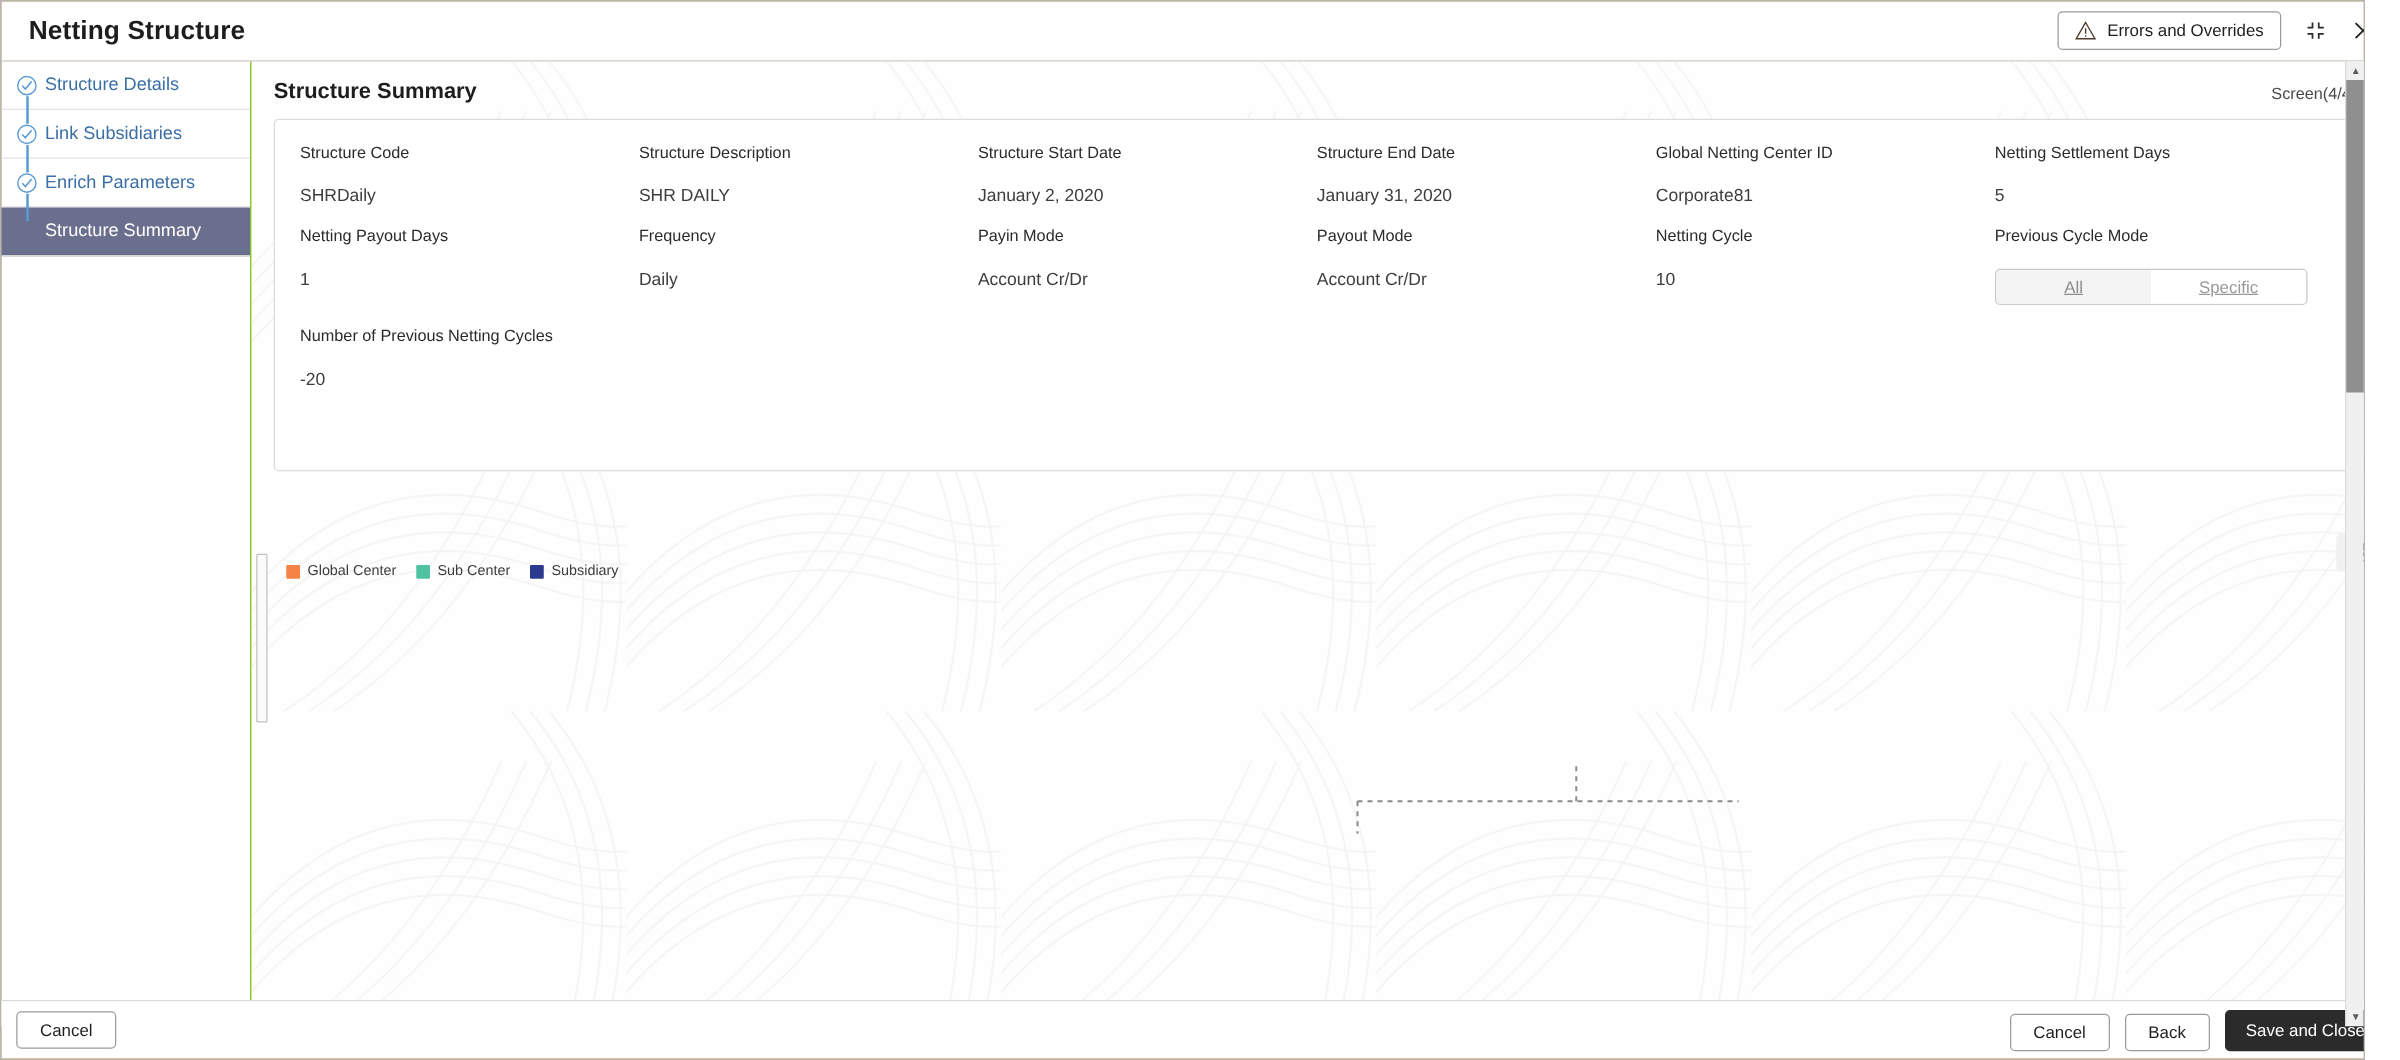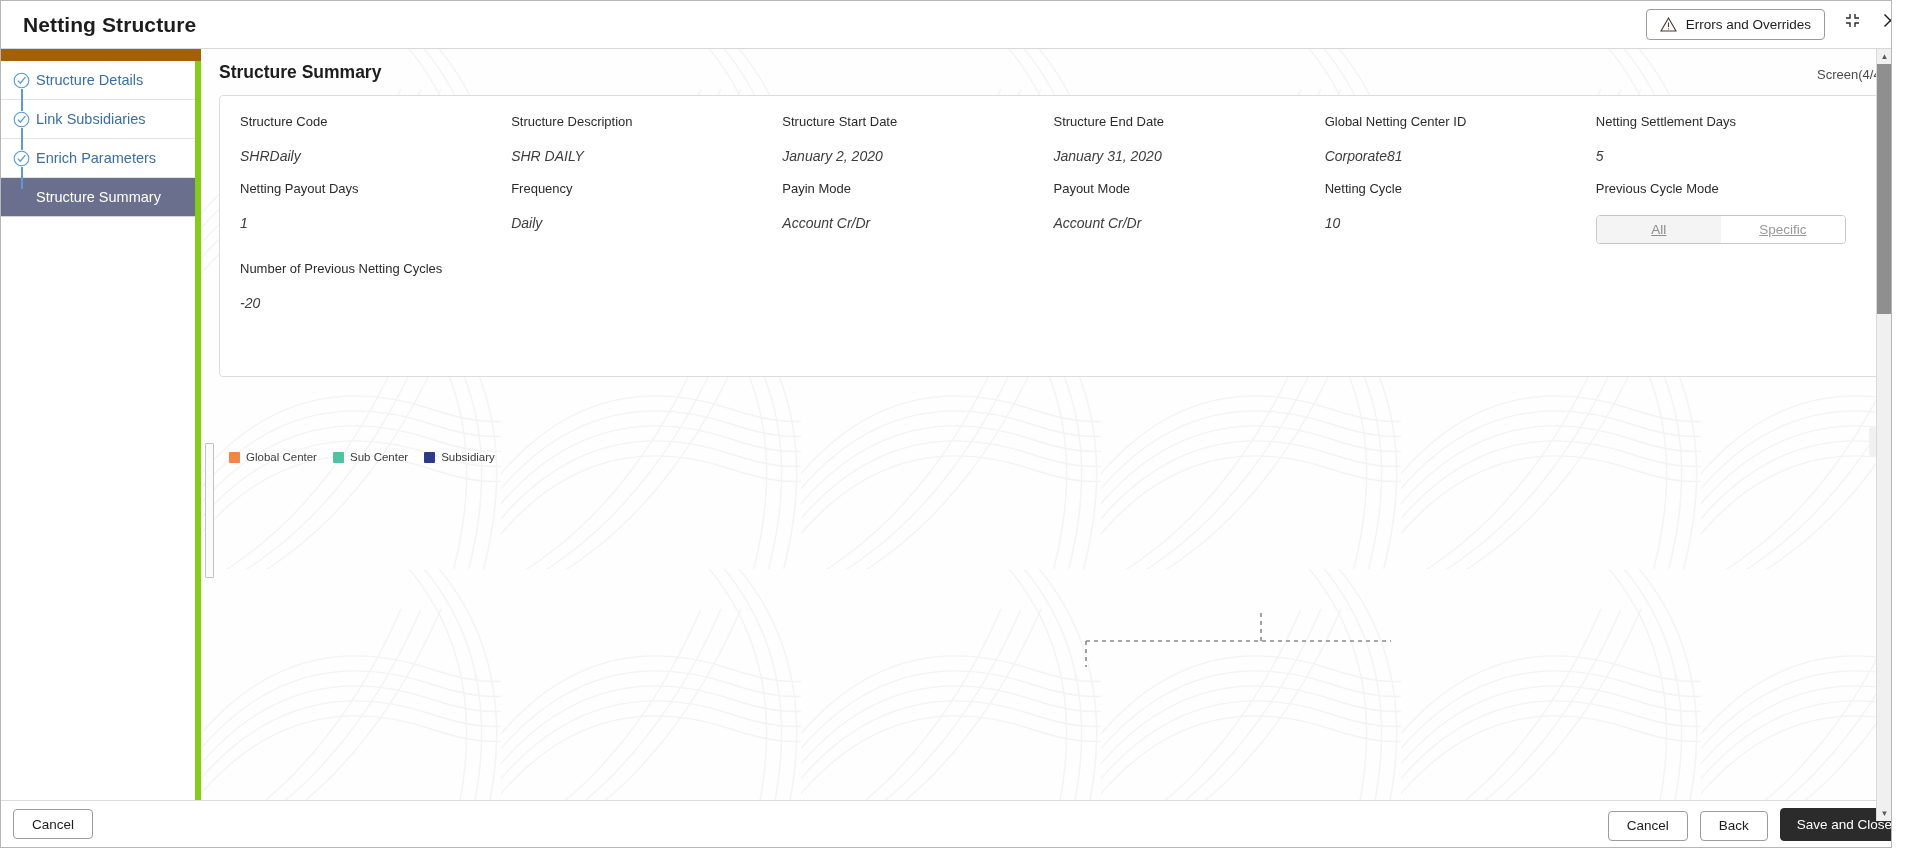--- a/index.html
+++ b/index.html
@@ -36,20 +36,21 @@
   .app-title {
     margin-left: 22px;
     font-size: 21px;
     font-weight: bold;
     color: #1d1d1d;
     letter-spacing: .1px;
   }
   .topbar-right {
     margin-left: auto;
     display: flex;
+    align-items: center;
     gap: 16px;
     margin-right: 18px;
   }
   .errors-btn {
     display: flex;
     align-items: center;
     gap: 9px;
     height: 31px;
     padding: 0 13px;
     background: #ffffff;
@@ -64,25 +65,25 @@
 
   .win-btn {
     width: 22px; height: 22px;
     display: flex; align-items: center; justify-content: center;
     cursor: pointer;
   }
 
   
   .stepper {
     position: absolute;
-    top: 60px; left: 0;
+    top: 48px; left: 0;
     width: 200px;
     height: 772px;
     background: #ffffff;
-    border-right: 6px solid #84cc16;
+    border-right: 1px solid #84cc16;
     z-index: 30;
   }
   .step {
     position: relative;
     height: 39px;
     display: flex;
     align-items: center;
     padding-left: 12px;
     border-bottom: 1px solid #e3e3e3;
     font-size: 14.5px;
@@ -165,21 +166,20 @@
   }
   .field { padding-bottom: 17px; }
   .field-label {
     font-size: 13px;
     color: #2b2b2b;
     margin-bottom: 19px;
   }
   .field-value {
     font-size: 14px;
     color: #3d3d3d;
-    font-style: italic;
   }
 
   .toggle-group {
     display: inline-flex;
     border: 1px solid #c9c9c9;
     border-radius: 4px;
     overflow: hidden;
     height: 29px;
     width: 250px;
   }

